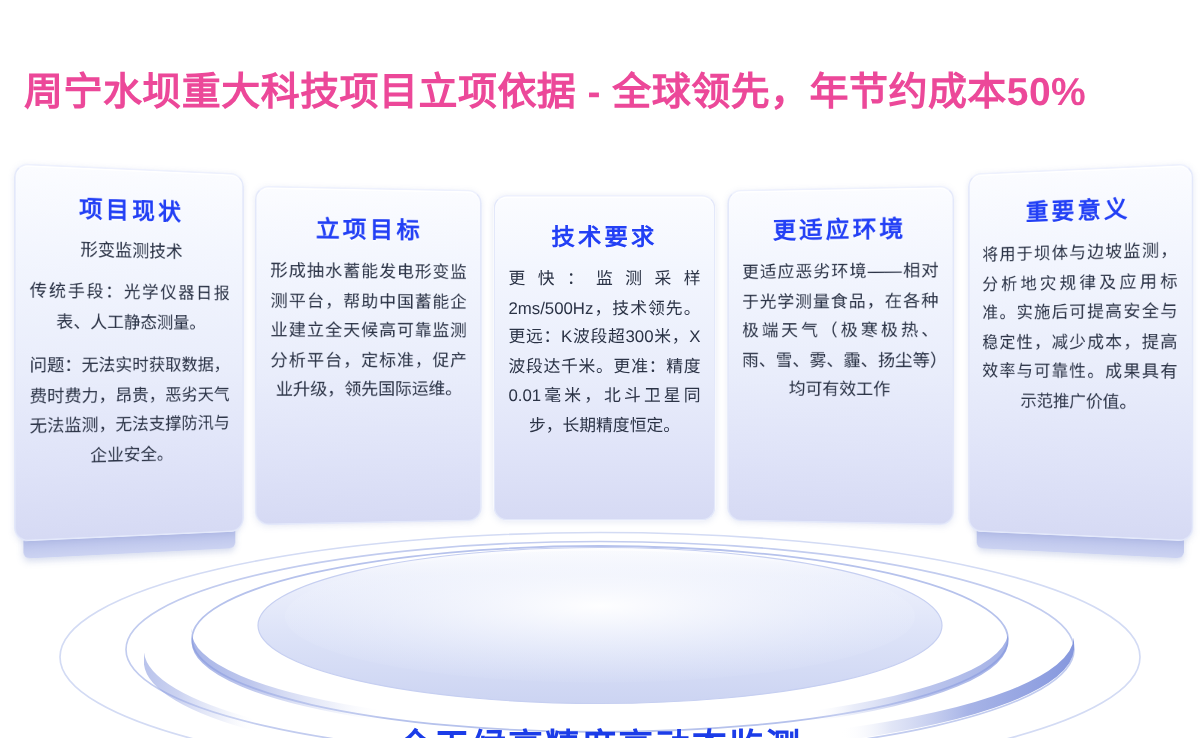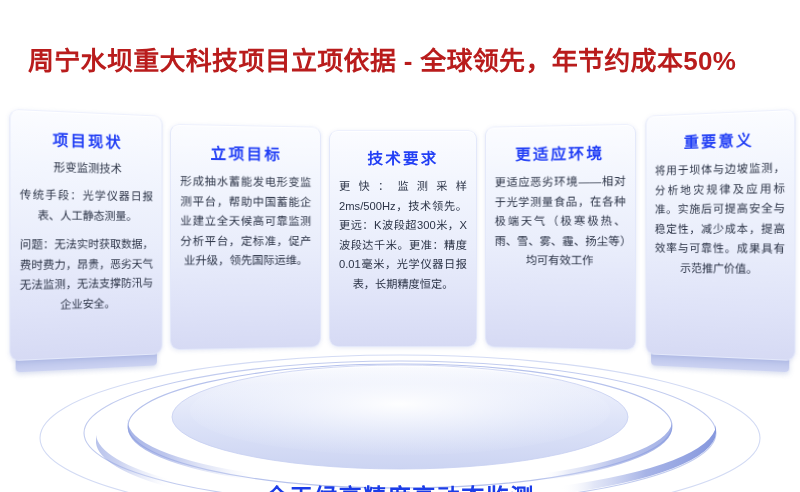--- a/index.html
+++ b/index.html
@@ -12,28 +12,28 @@
     width: 800px;
     height: 492px;
     overflow: hidden;
     font-family: "Liberation Sans", "DejaVu Sans", sans-serif;
     position: relative;
   }
 
   
   #slide-title {
     position: absolute;
-    left: 28px;
+    left: 16px;
     top: 40px;
     width: 772px;
     height: 42px;
     line-height: 42px;
     font-size: 26px;
     font-weight: bold;
-    color: #b91c1c;
+    color: #ec4899;
     letter-spacing: 0.3px;
     white-space: nowrap;
   }
 
   
   #stage {
     position: absolute;
     left: 0;
     top: 108px;
     width: 800px;
@@ -187,21 +187,21 @@
               transform-origin: right center;">
     <div class="card" style="height:222px;">
       <div class="card-title">立项目标</div>
       <div class="card-body">形成抽水蓄能发电形变监测平台，帮助中国蓄能企业建立全天候高可靠监测分析平台，定标准，促产业升级，领先国际运维。</div>
     </div>
   </div>
 
   <div class="card-slot" style="left:329px; top:22px; width:148px;border-radius:12px;">
     <div class="card" style="height:217px;">
       <div class="card-title">技术要求</div>
-      <div class="card-body">更快：监测采样2ms/500Hz，技术领先。更远：K波段超300米，X波段达千米。更准：精度0.01毫米，光学仪器日报表，长期精度恒定。</div>
+      <div class="card-body">更快：监测采样2ms/500Hz，技术领先。更远：K波段超300米，X波段达千米。更准：精度0.01毫米，北斗卫星同步，长期精度恒定。</div>
     </div>
   </div>
 
   <div class="card-slot" style="left:484px; top:18px; width:150px;
               transform: perspective(900px) rotateY(-9deg) translateZ(-6px);
               transform-origin: left center;">
     <div class="card" style="height:222px;">
       <div class="card-title">更适应环境</div>
       <div class="card-body">更适应恶劣环境——相对于光学测量食品，在各种极端天气（极寒极热、雨、雪、雾、霾、扬尘等）均可有效工作</div>
     </div>

